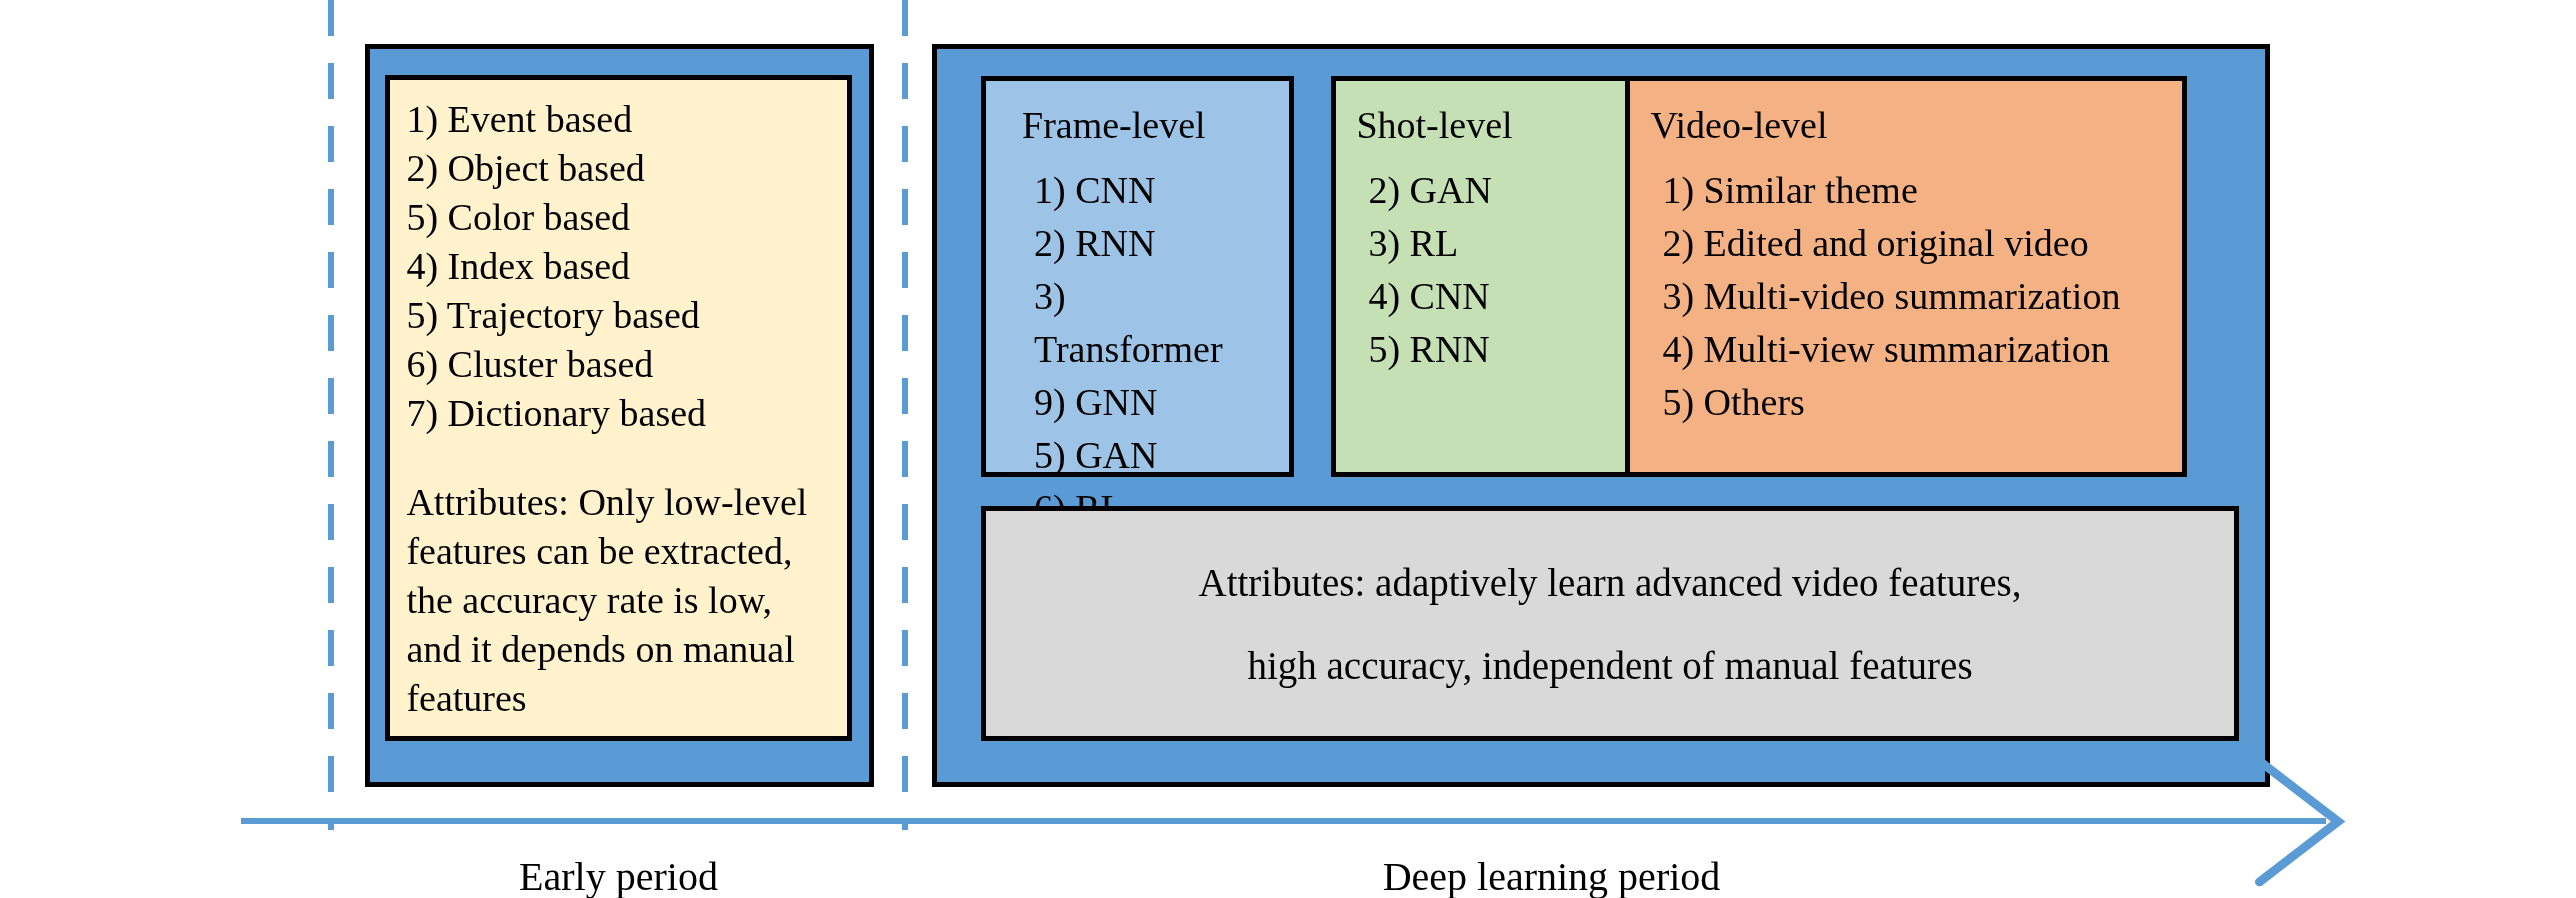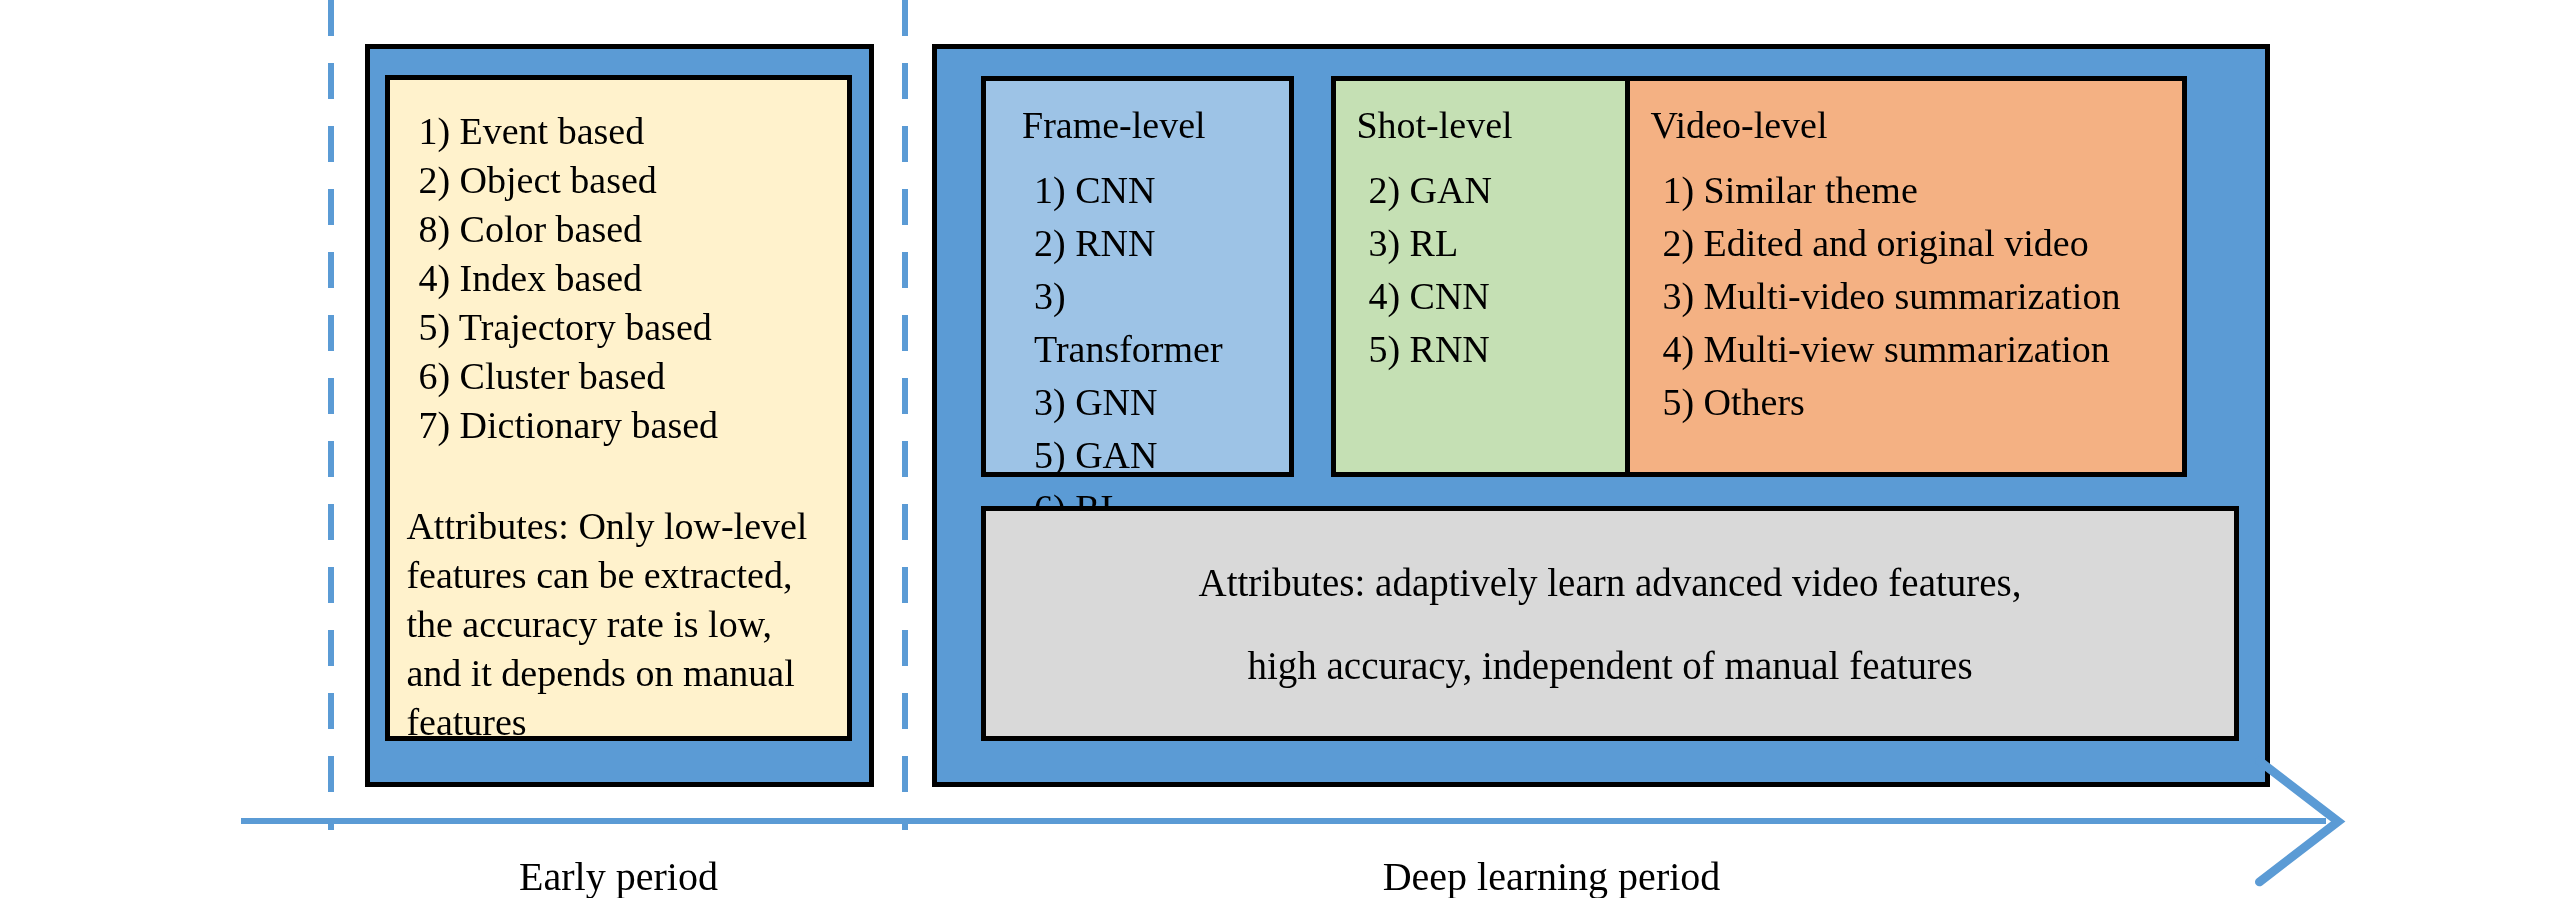--- a/index.html
+++ b/index.html
@@ -51,21 +51,21 @@
     top: 75px;
     width: 467px;
     height: 666px;
     background: #FFF2CC;
     border: 5.5px solid #000000;
     box-sizing: border-box;
     padding: 15px 16.4px 0 16.4px;
     font-size: 38px;
     line-height: 49px;
   }
-  .early-inner ul { margin: 12px; padding: 0; list-style: none; font-family: Liberation Serif, serif; }
+  .early-inner ul { margin: 0; padding: 0; list-style: none; font-family: Liberation Serif, serif; }
   .early-spacer { height: 40px; }
   .early-attributes { margin: 0; }
 
   
   .level-box {
     position: absolute;
     top: 76px;
     height: 401px;
     border: 5.5px solid #000000;
     box-sizing: border-box;
@@ -132,39 +132,39 @@
 <div class="canvas">
 
   <div class="dash-line left"></div>
   <div class="dash-line right"></div>
 
   <div class="period-box early"></div>
   <div class="early-inner">
     <ul>
       <li>1) Event based</li>
       <li>2) Object based</li>
-      <li>8) Color based</li>
+      <li>5) Color based</li>
       <li>4) Index based</li>
       <li>5) Trajectory based</li>
       <li>6) Cluster based</li>
       <li>7) Dictionary based</li>
     </ul>
     <div class="early-spacer"></div>
     <p class="early-attributes">Attributes: Only low-level features can be extracted, the accuracy rate is low, and it depends on manual features</p>
   </div>
 
   <div class="period-box deep"></div>
 
   <div class="level-box frame">
     <p class="level-title">Frame-level</p>
     <ul>
       <li>1) CNN</li>
       <li>2) RNN</li>
       <li>3) Transformer</li>
-      <li>3) GNN</li>
+      <li>9) GNN</li>
       <li>5) GAN</li>
       <li>6) RL</li>
     </ul>
   </div>
 
   <div class="level-box shot">
     <p class="level-title">Shot-level</p>
     <ul>
       <li>2) GAN</li>
       <li>3) RL</li>

